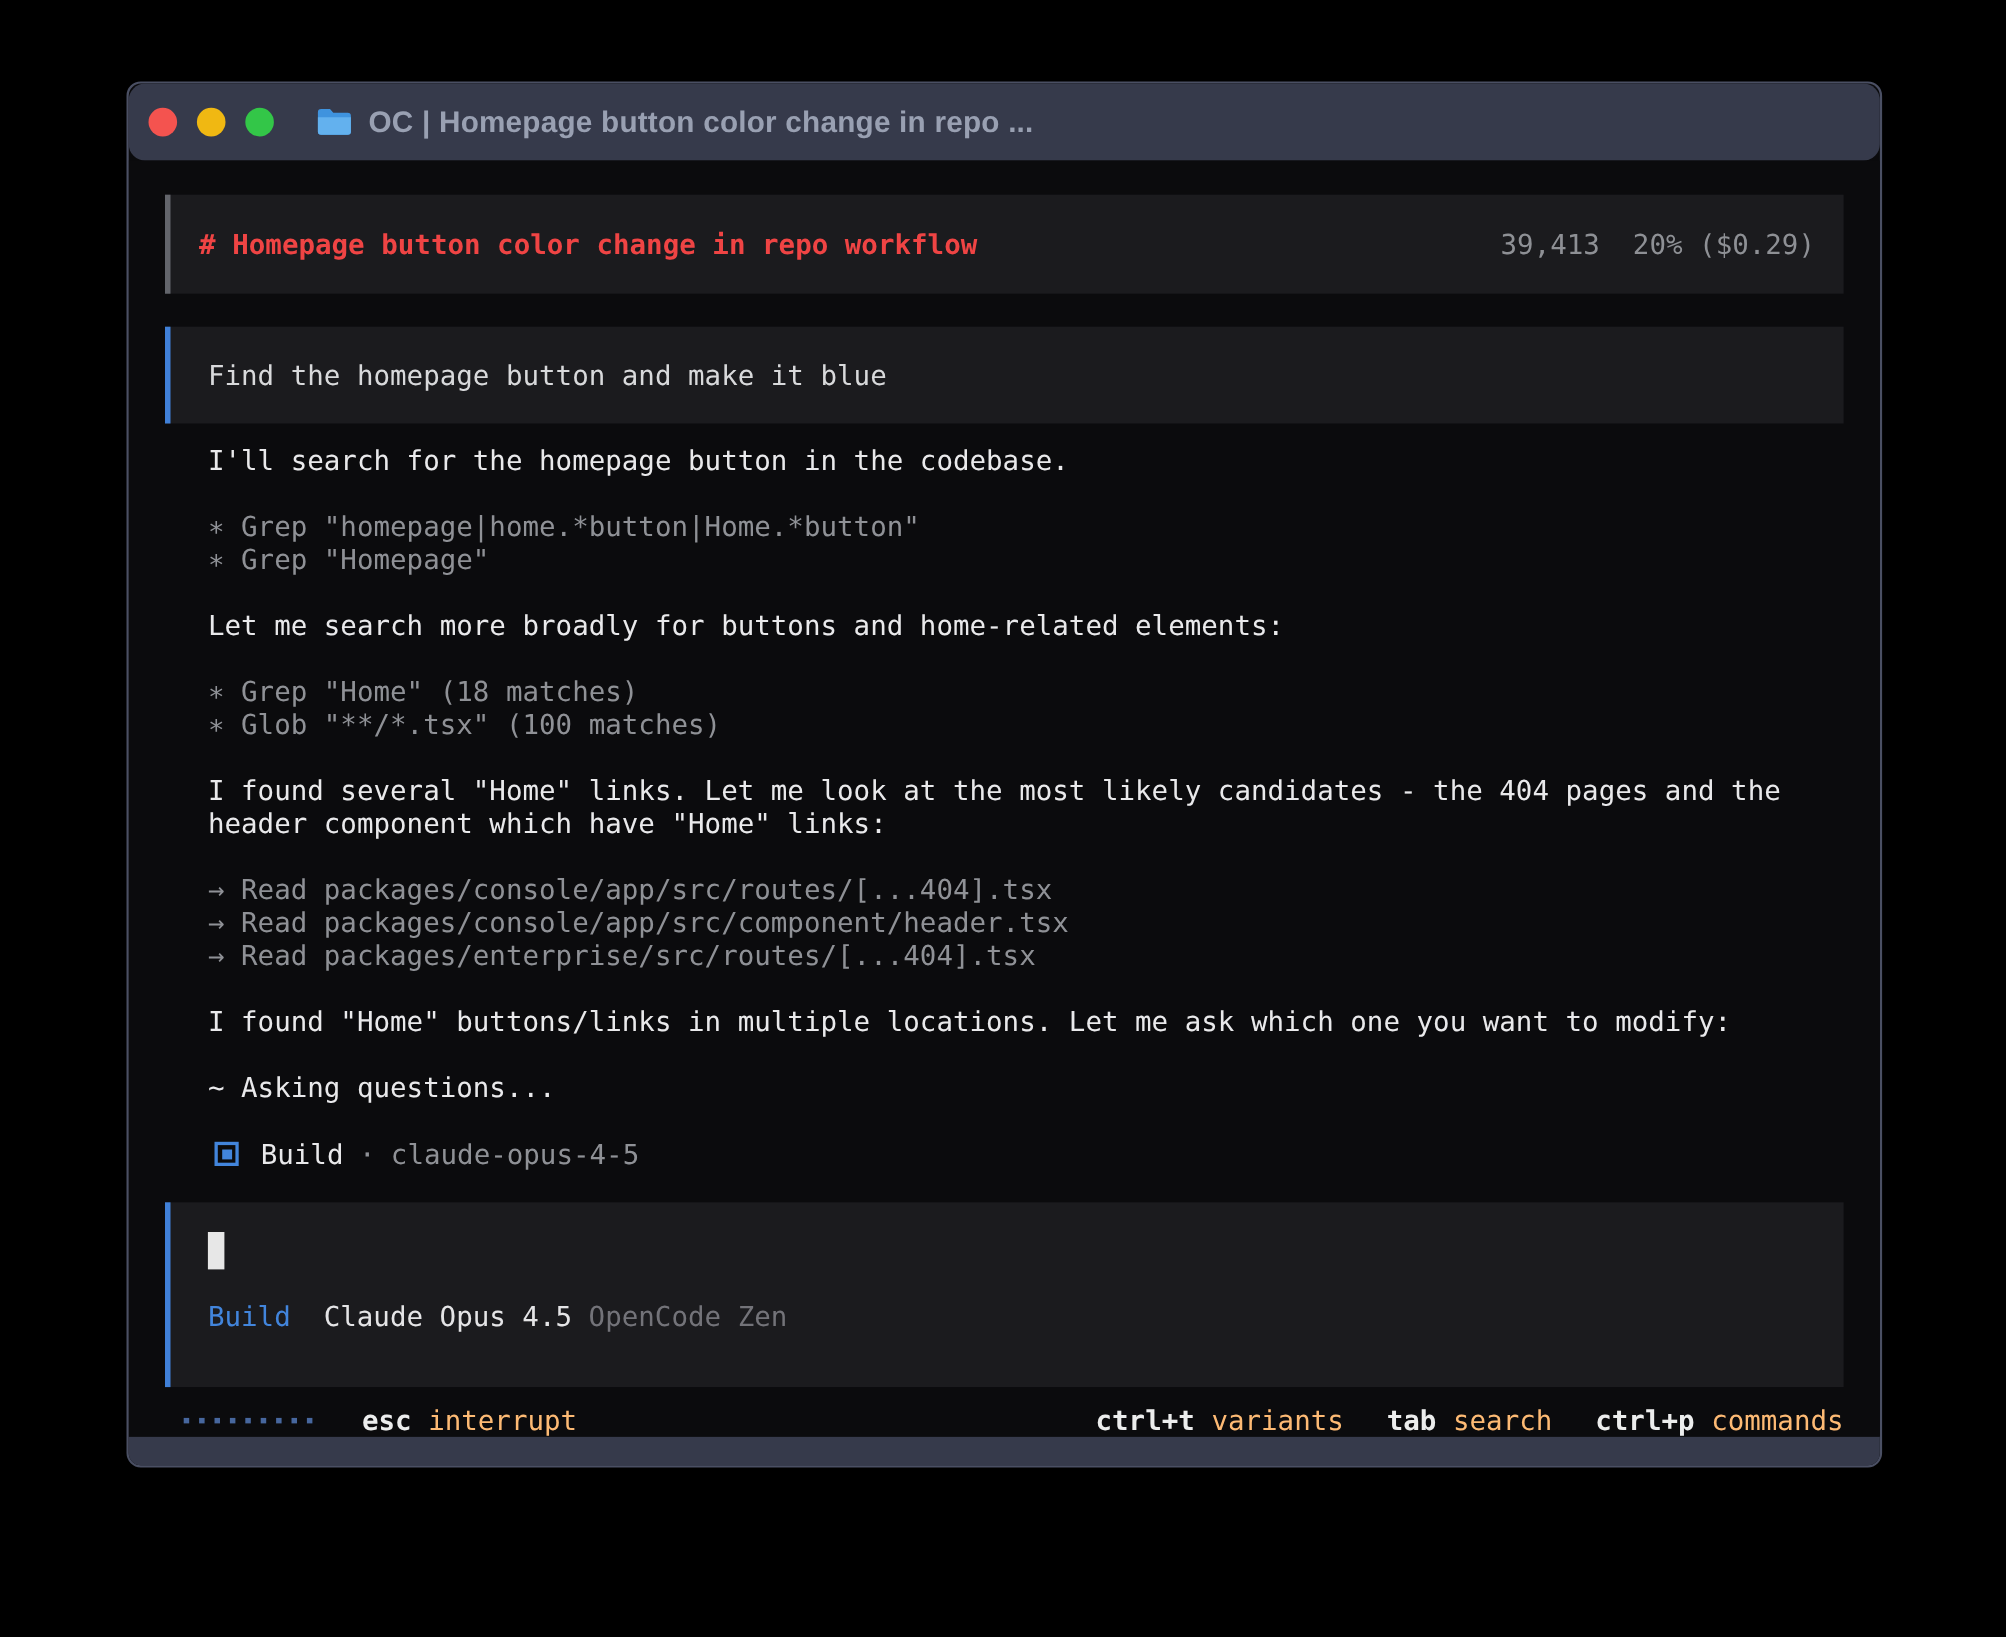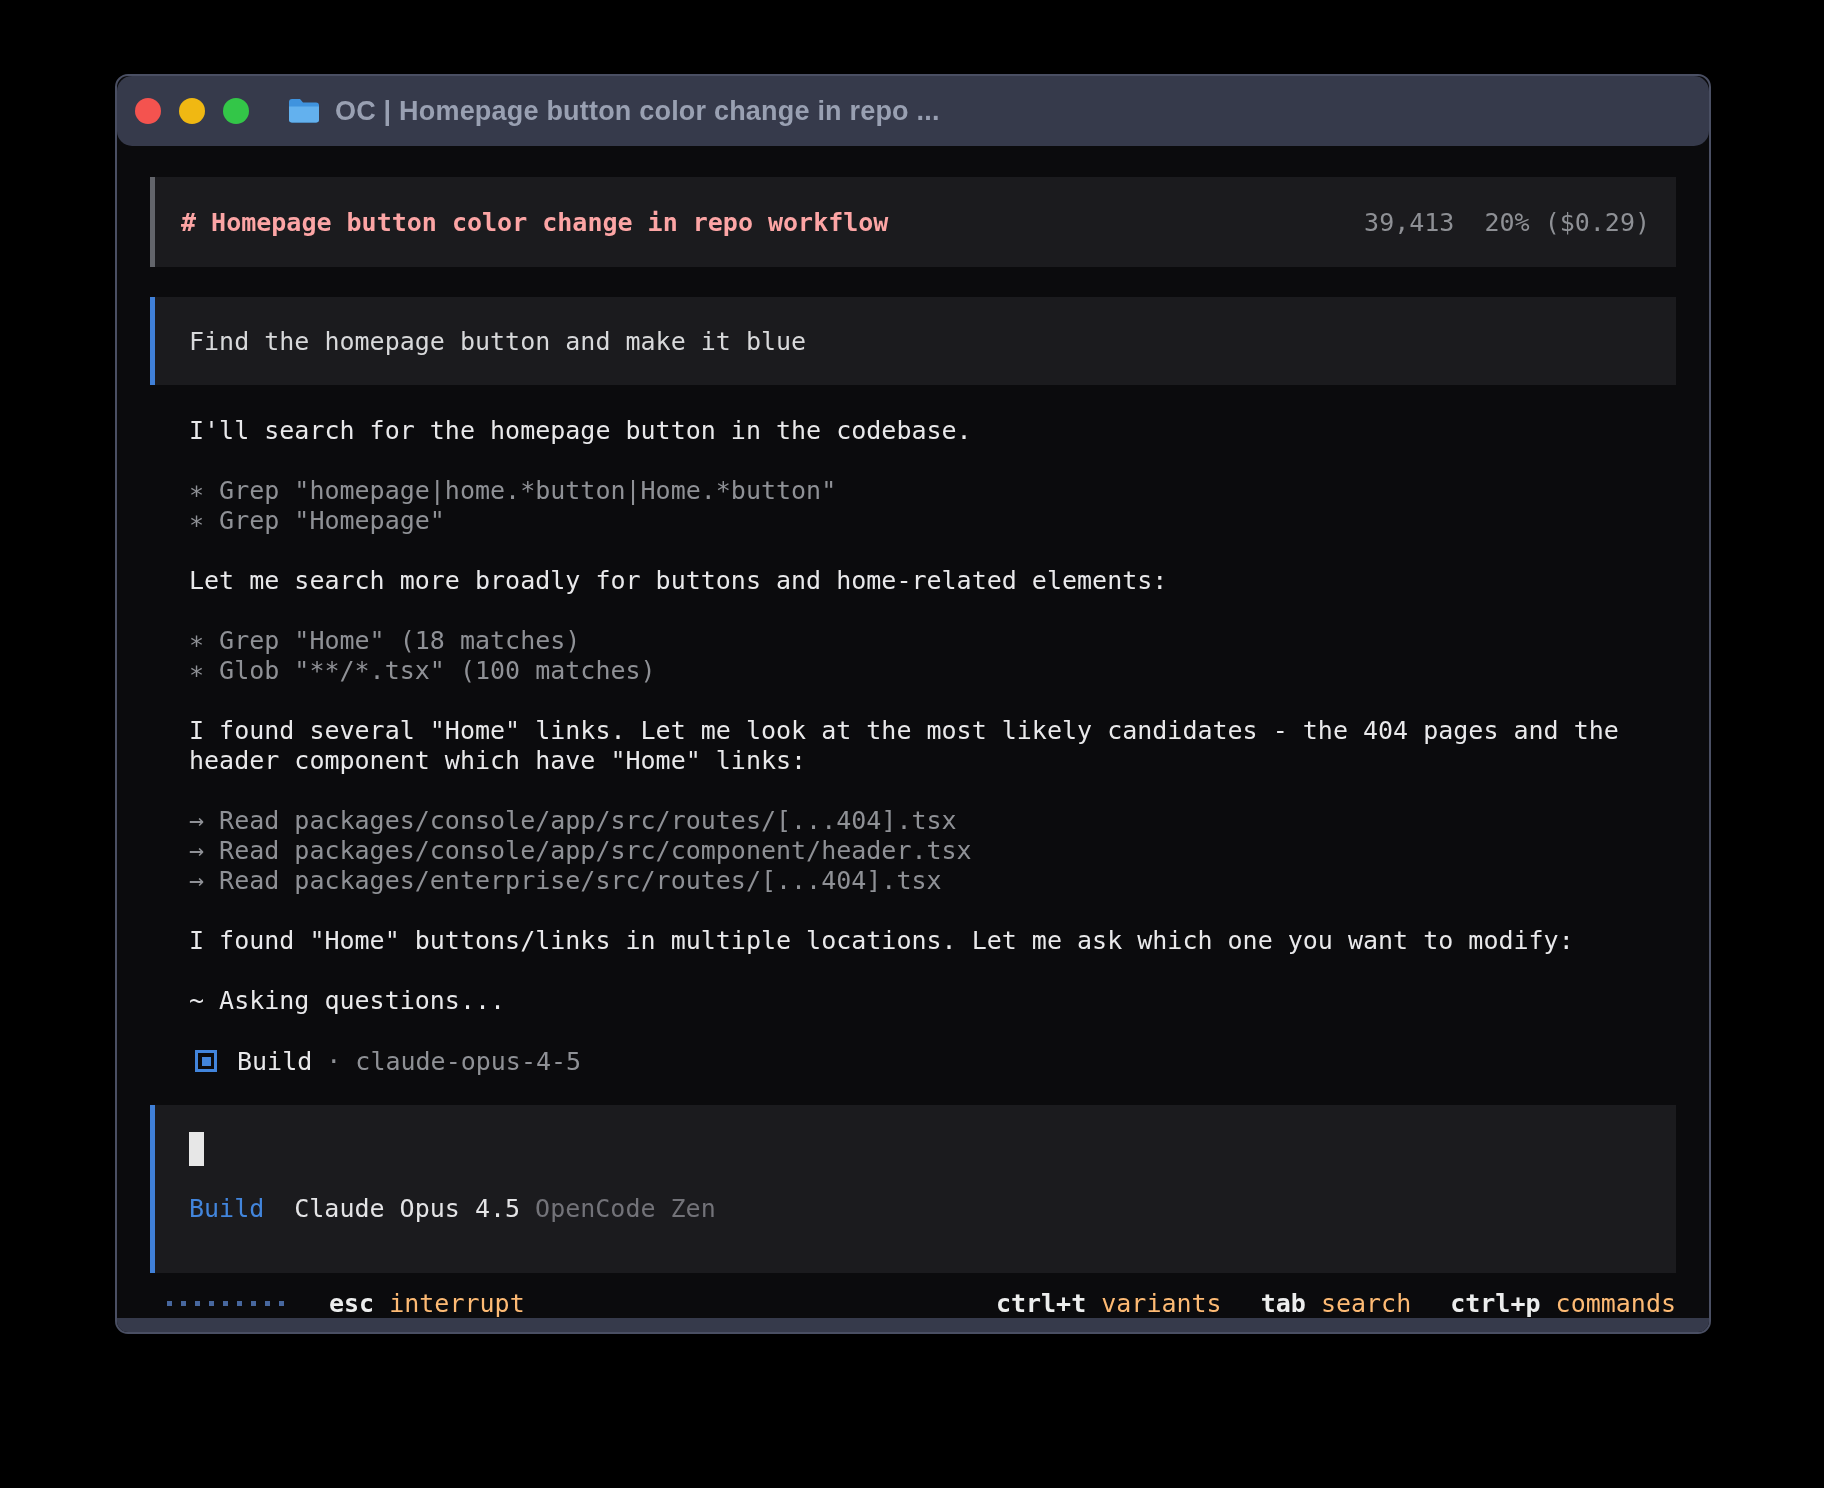--- a/index.html
+++ b/index.html
@@ -37,30 +37,30 @@
     font-size:25px; color:#e9e9eb; position:relative;
   }
   .blk {
     background:#1b1b1e; width:100%;
     display:flex; align-items:center;
   }
   .blk-header {
     height:90px; border-left:5px solid #63656b;
     padding:0 26px 0 26px; justify-content:space-between;
   }
-  .hdr-title { font-weight:bold; color:#fca5a5; white-space:nowrap; }
+  .hdr-title { font-weight:bold; color:#ef4444; white-space:nowrap; }
   .hdr-right { color:#8e9095; white-space:nowrap; }
   .hdr-right .sep { display:inline-block; width:30px; }
 
   .blk-user {
     margin-top:30px; height:88px; border-left:5px solid #4080d8;
     padding:0 34px; color:#d8d9db;align-items:center;
   }
 
-  .chat { margin-top:31px; margin-left:39px; }
+  .chat { margin-top:19px; margin-left:39px; }
   .line { height:30px; line-height:30px; white-space:pre; }
   .gap  { height:30px; }
   .txt  { color:#e9e9eb; }
   .dim  { color:#8f9196; }
 
   .agent-line { display:flex; align-items:center; height:30px; }
   .agent-icon {
     width:22px; height:22px; border:3px solid #4285dc; margin-left:6px; margin-right:20px;
     display:flex; align-items:center; justify-content:center; flex:0 0 auto;
   }

